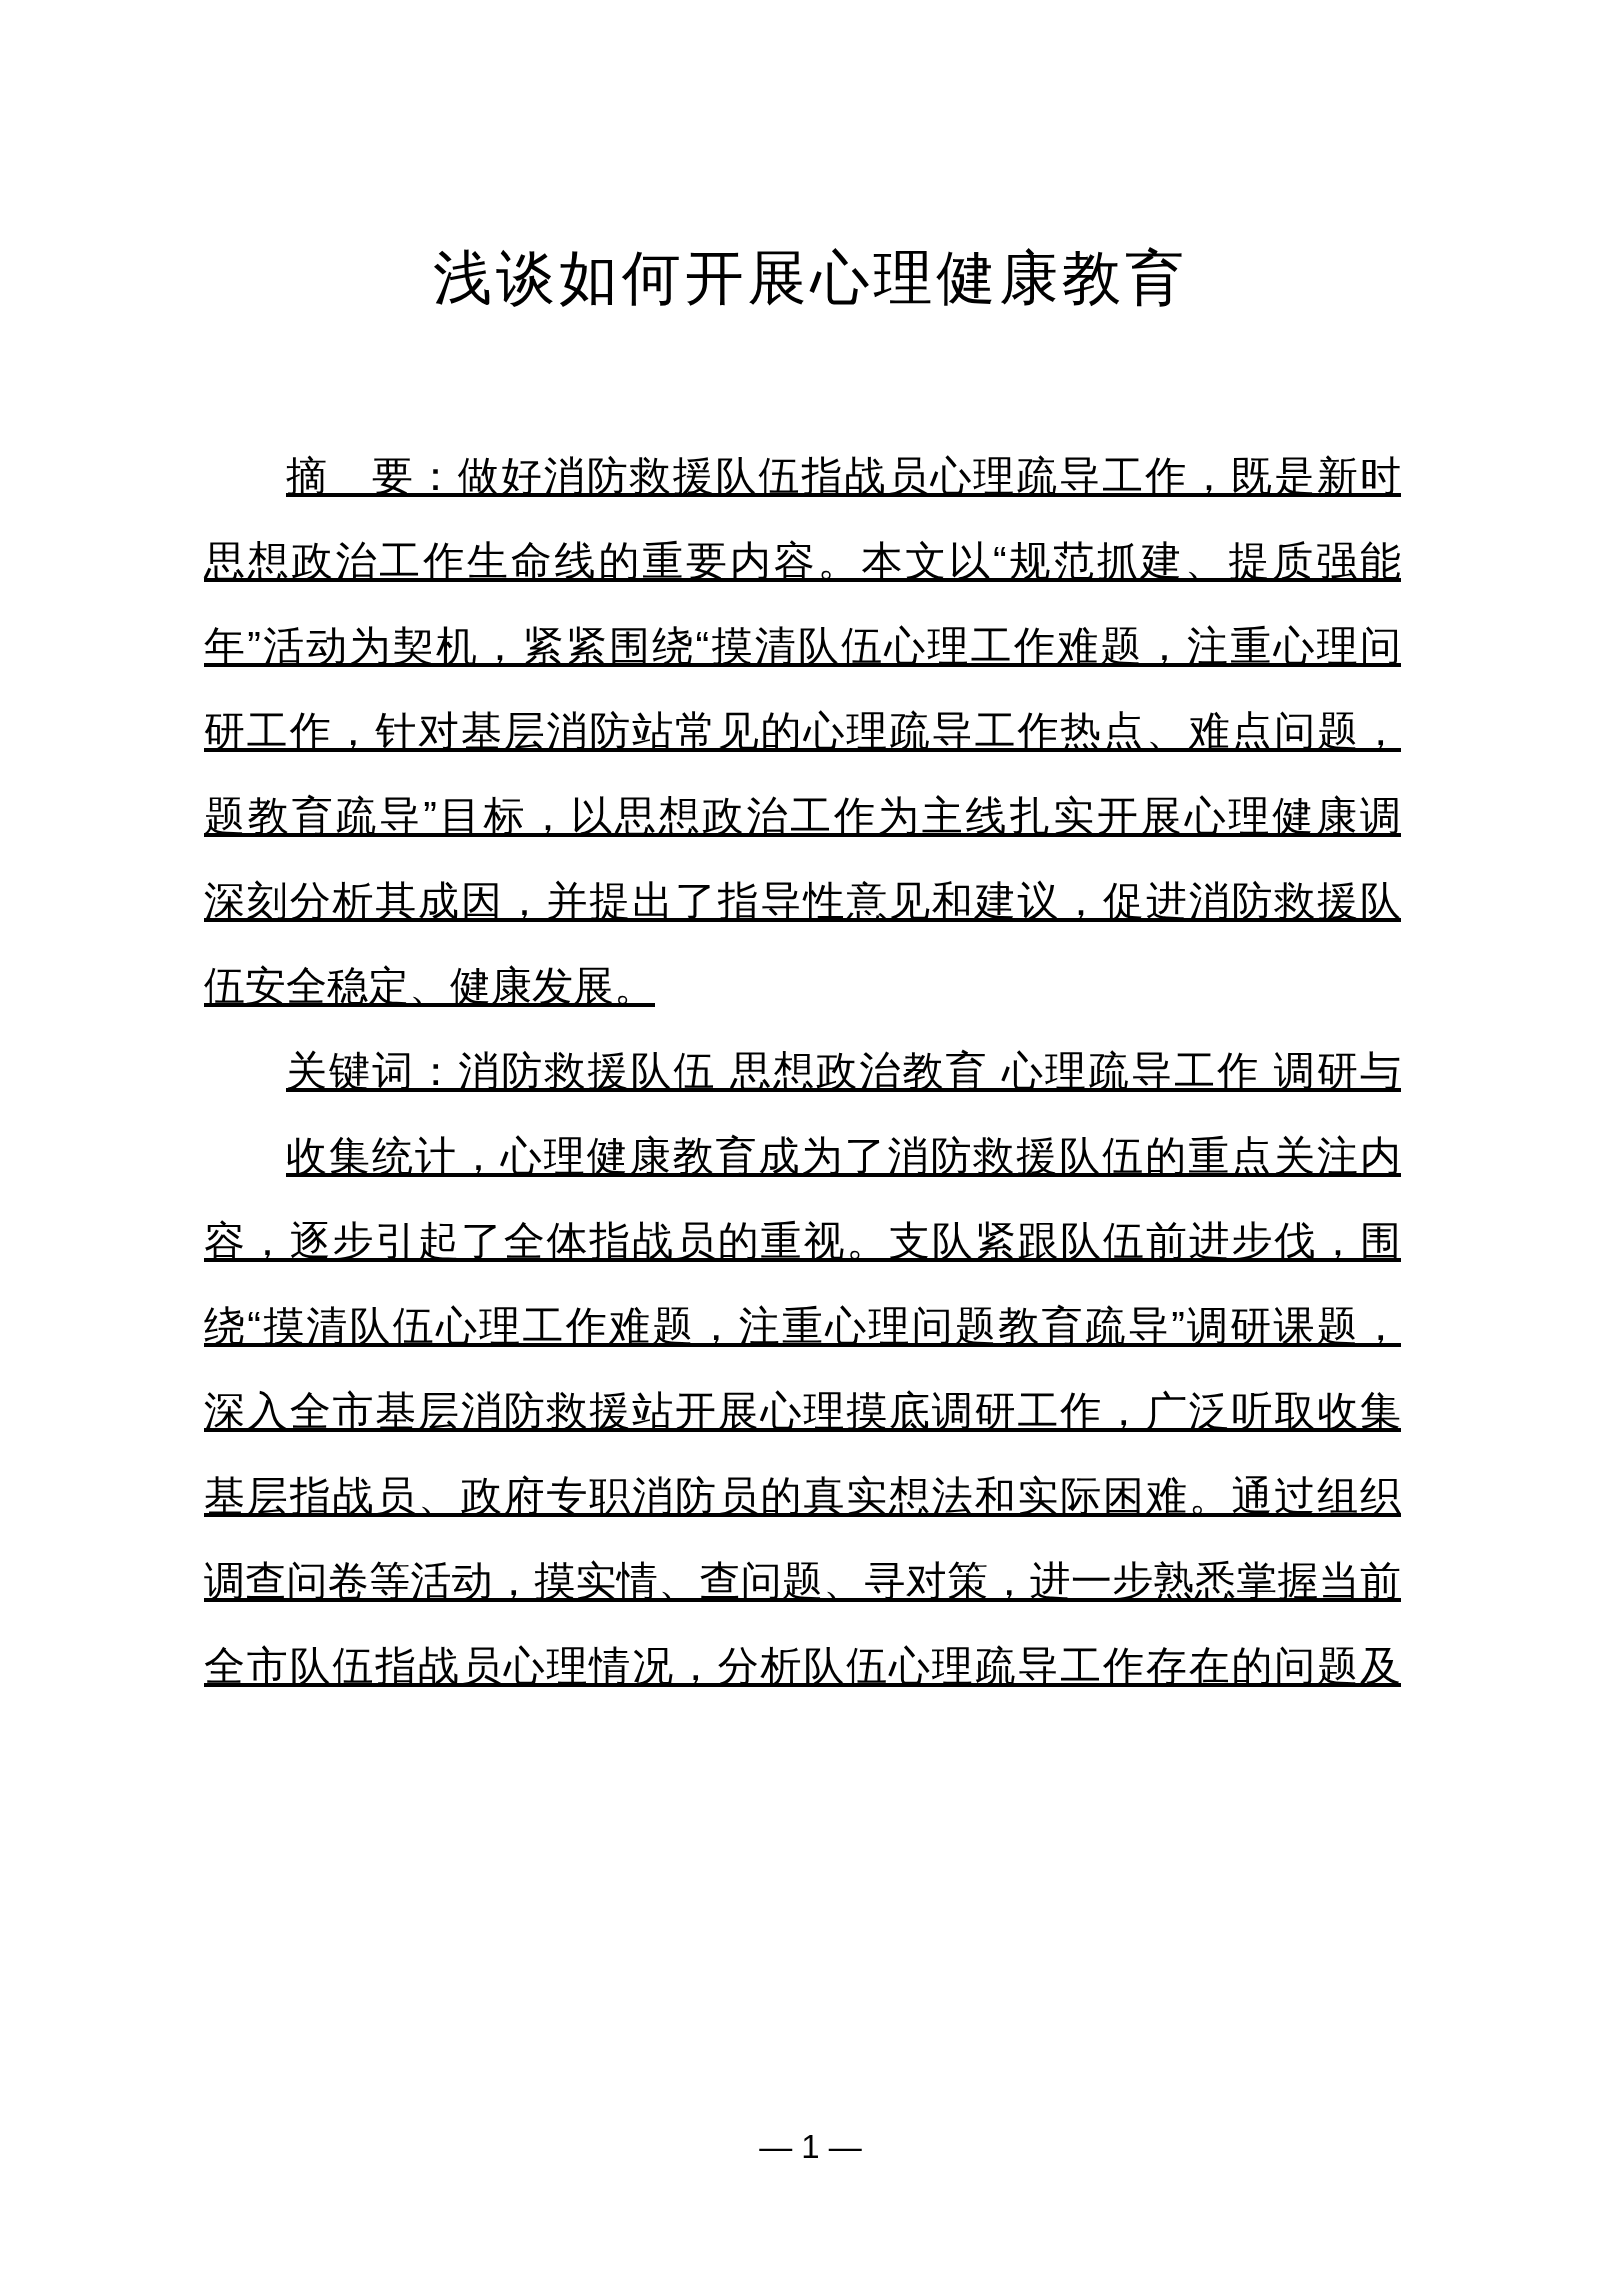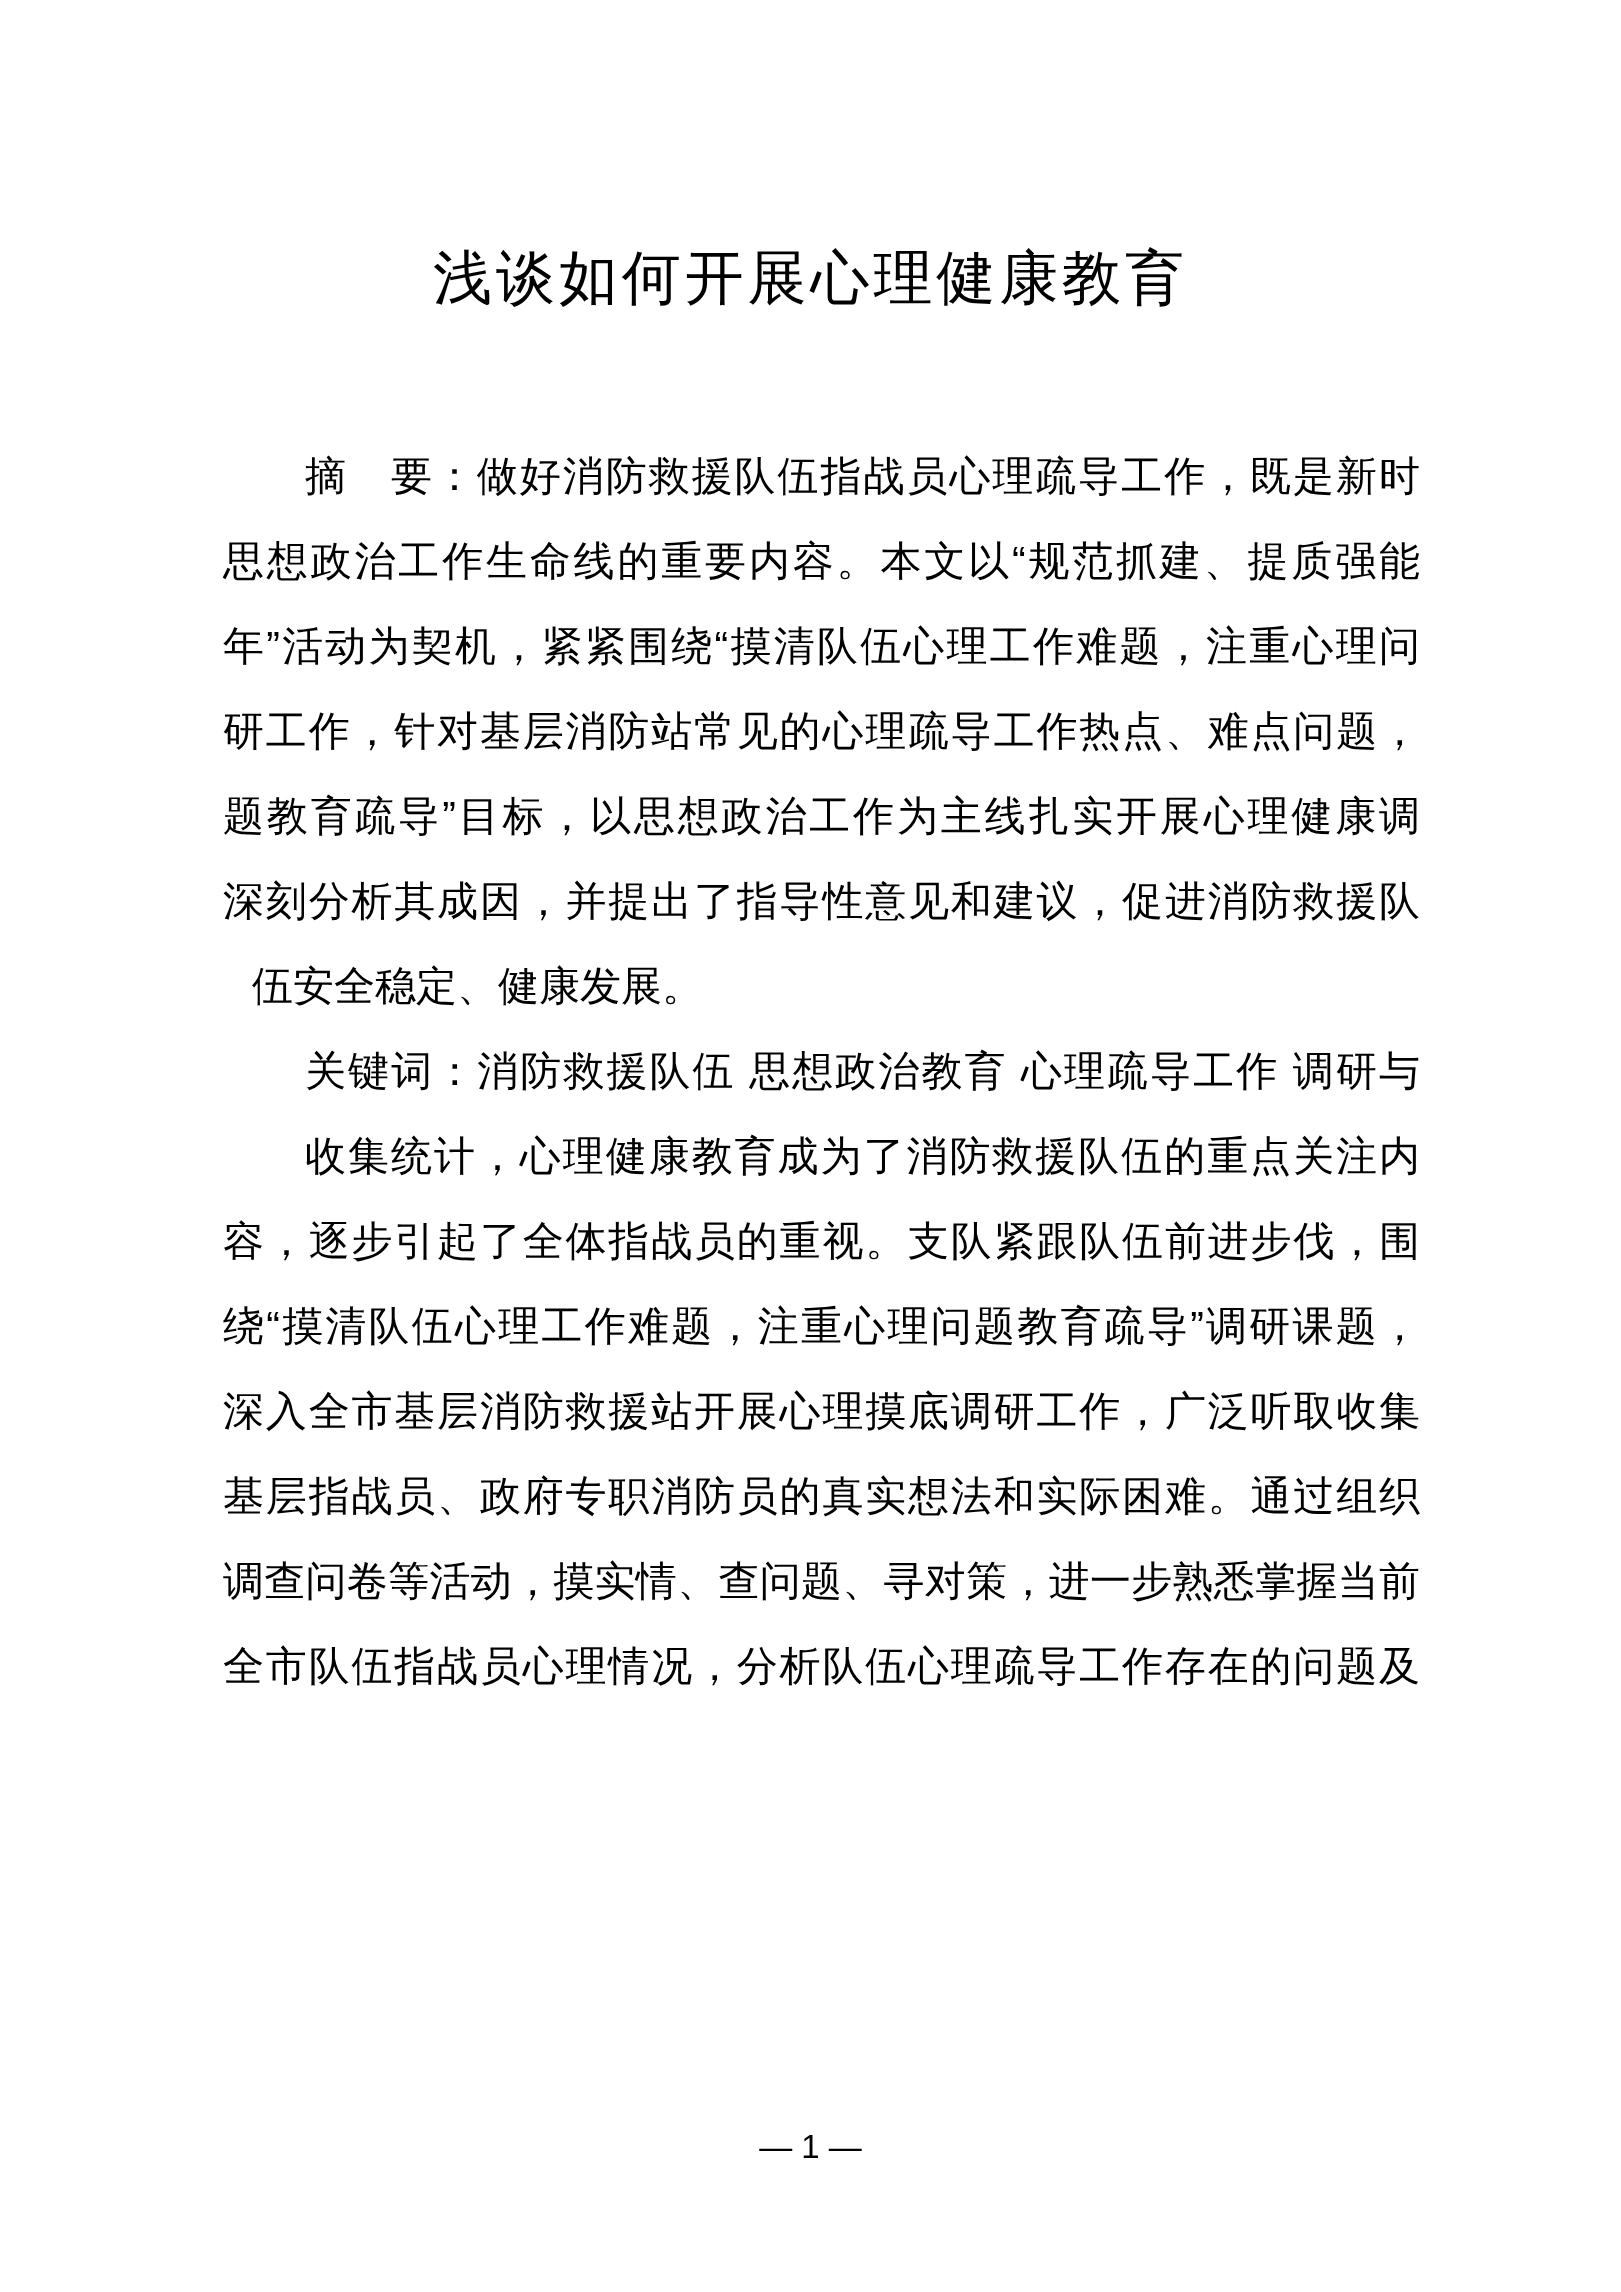--- a/index.html
+++ b/index.html
@@ -26,40 +26,40 @@
     margin: 0;
     font-size: 59px;
     font-weight: normal;
     letter-spacing: 3.9px;
     text-align: center;
     white-space: nowrap;
   }
   .doc-body {
     position: absolute;
     top: 434px;
-    left: 223px;
+    left: 204px;
     width: 1197px;
+    text-decoration: underline;
   }
   .line {
     height: 85px;
     line-height: 85px;
     font-size: 41px;
     text-align: justify;
     text-align-last: justify;
     word-break: break-all;
     white-space: normal;
     overflow: visible;
   }
   .line.indent {
     padding-left: 82px;
   }
   .line.para-end {
     text-align: left;
     text-align-last: left;
-    margin-left: 29px;
   }
   .page-footer {
     position: absolute;
     top: 2117px;
     left: 0;
     width: 100%;
     height: 59px;
     line-height: 59px;
     font-size: 33px;
     text-align: center;

